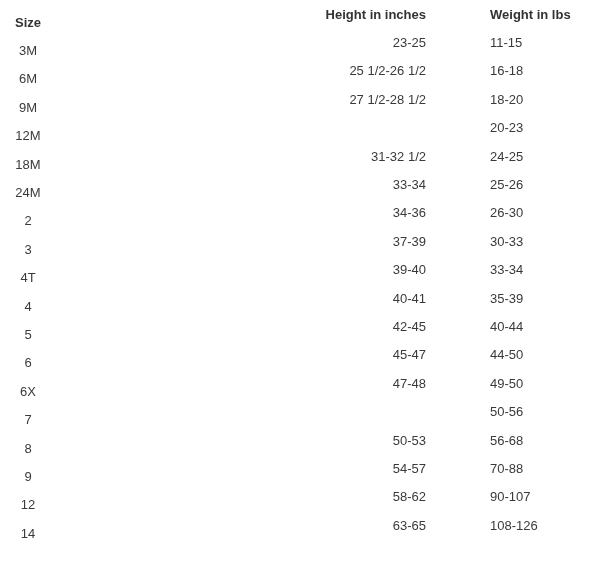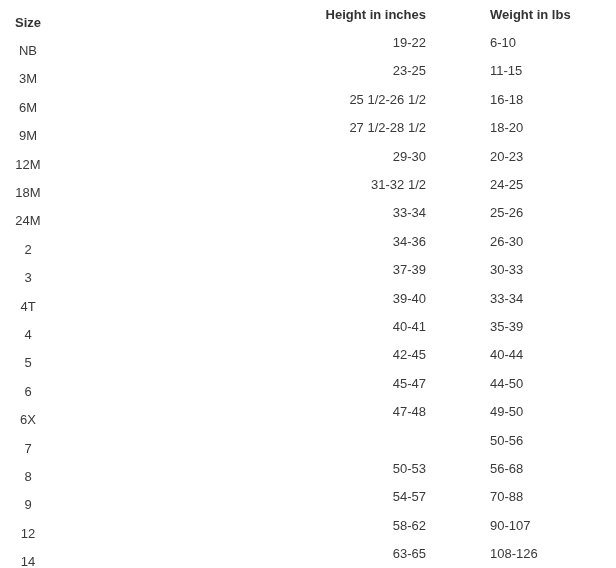--- a/index.html
+++ b/index.html
@@ -46,25 +46,20 @@
 </head>
 <body>
 
 <div class="size-chart">
   <div class="row header">
     <div class="cell c-size">Size</div>
     <div class="cell c-height">Height in inches</div>
     <div class="cell c-weight">Weight in lbs</div>
   </div>
   <div id="rows">
-  <div class="row">
-    <div class="cell c-size">NB</div>
-    <div class="cell c-height">19-22</div>
-    <div class="cell c-weight">6-10</div>
-  </div>
 
   <div class="row">
     <div class="cell c-size">3M</div>
     <div class="cell c-height">23-25</div>
     <div class="cell c-weight">11-15</div>
   </div>
 
   <div class="row">
     <div class="cell c-size">6M</div>
     <div class="cell c-height">25 1/2-26 1/2</div>
@@ -72,21 +67,20 @@
   </div>
 
   <div class="row">
     <div class="cell c-size">9M</div>
     <div class="cell c-height">27 1/2-28 1/2</div>
     <div class="cell c-weight">18-20</div>
   </div>
 
   <div class="row">
     <div class="cell c-size">12M</div>
-    <div class="cell c-height">29-30</div>
     <div class="cell c-weight">20-23</div>
   </div>
 
   <div class="row">
     <div class="cell c-size">18M</div>
     <div class="cell c-height">31-32 1/2</div>
     <div class="cell c-weight">24-25</div>
   </div>
 
   <div class="row">

